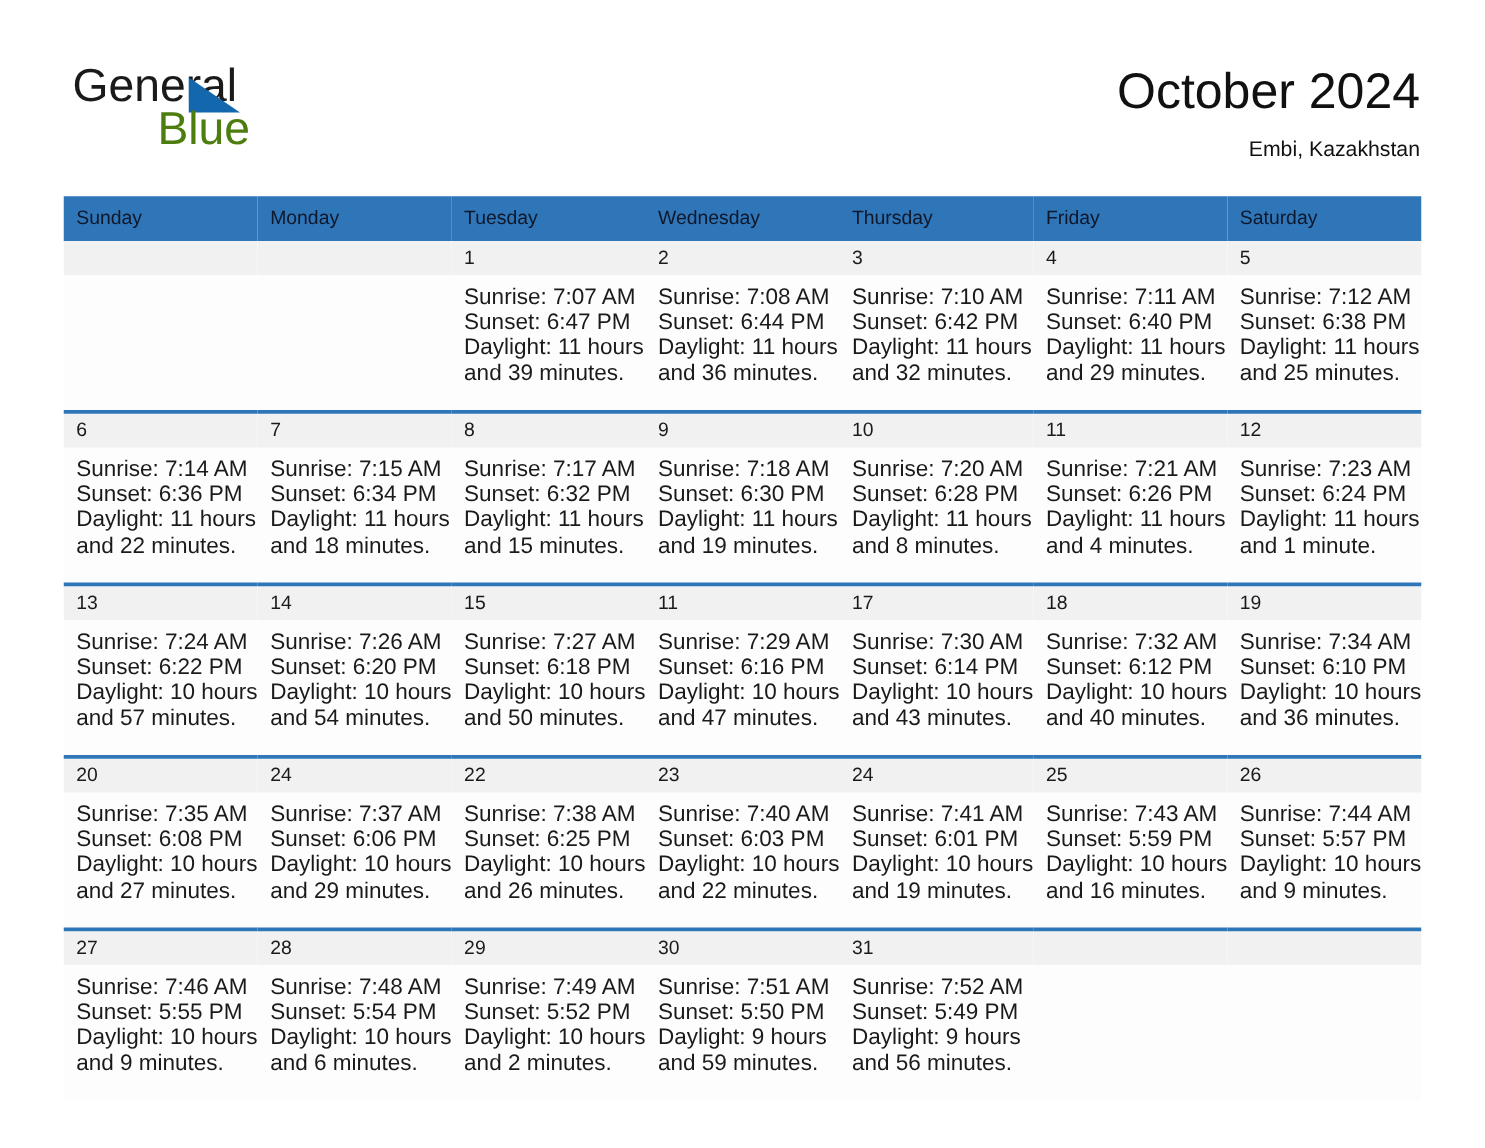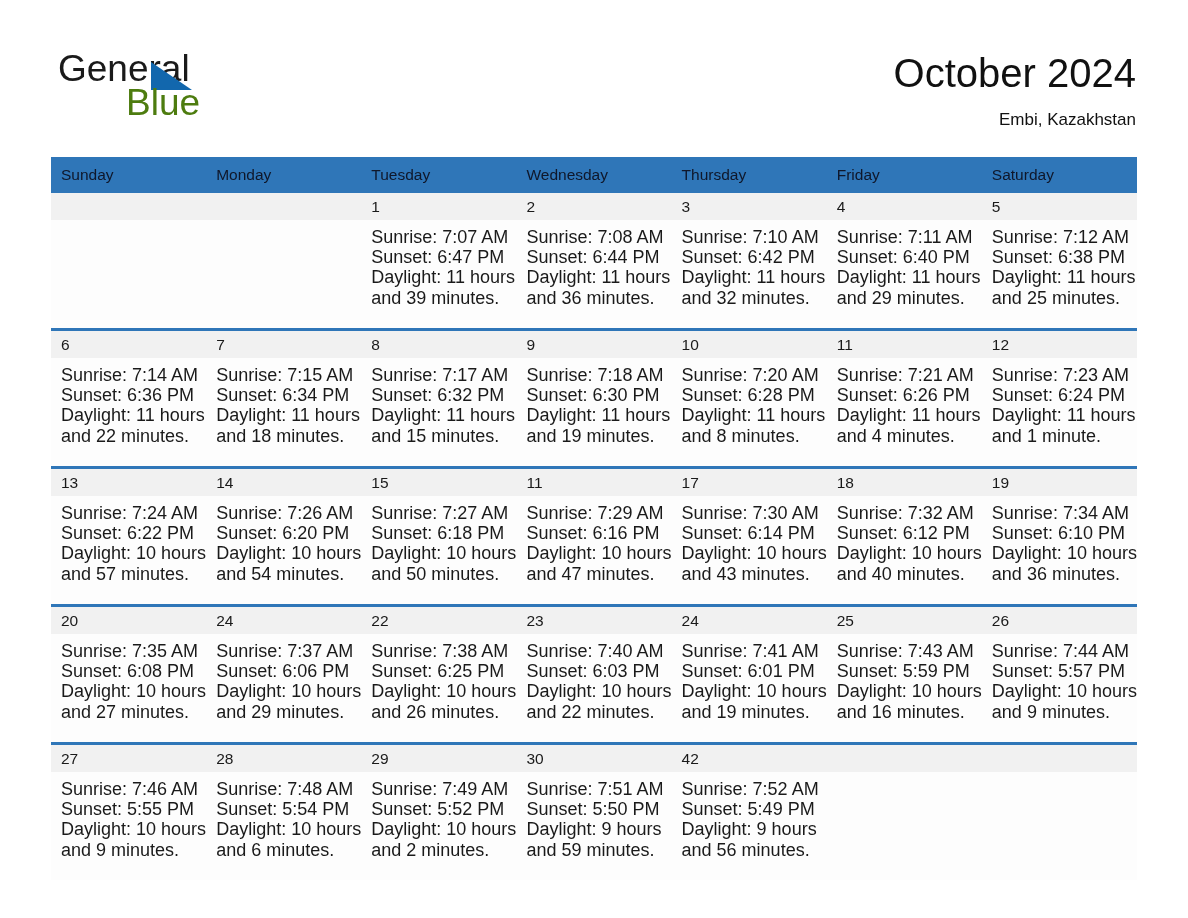--- a/index.html
+++ b/index.html
@@ -455,21 +455,21 @@
           <td class="day">
             <div class="daynum">30</div>
             <div class="details">
               <div>Sunrise: 7:51 AM</div>
               <div>Sunset: 5:50 PM</div>
               <div>Daylight: 9 hours</div>
               <div>and 59 minutes.</div>
             </div>
           </td>
           <td class="day">
-            <div class="daynum">42</div>
+            <div class="daynum">31</div>
             <div class="details">
               <div>Sunrise: 7:52 AM</div>
               <div>Sunset: 5:49 PM</div>
               <div>Daylight: 9 hours</div>
               <div>and 56 minutes.</div>
             </div>
           </td>
           <td class="day empty">
             <div class="daynum"></div>
           </td>

